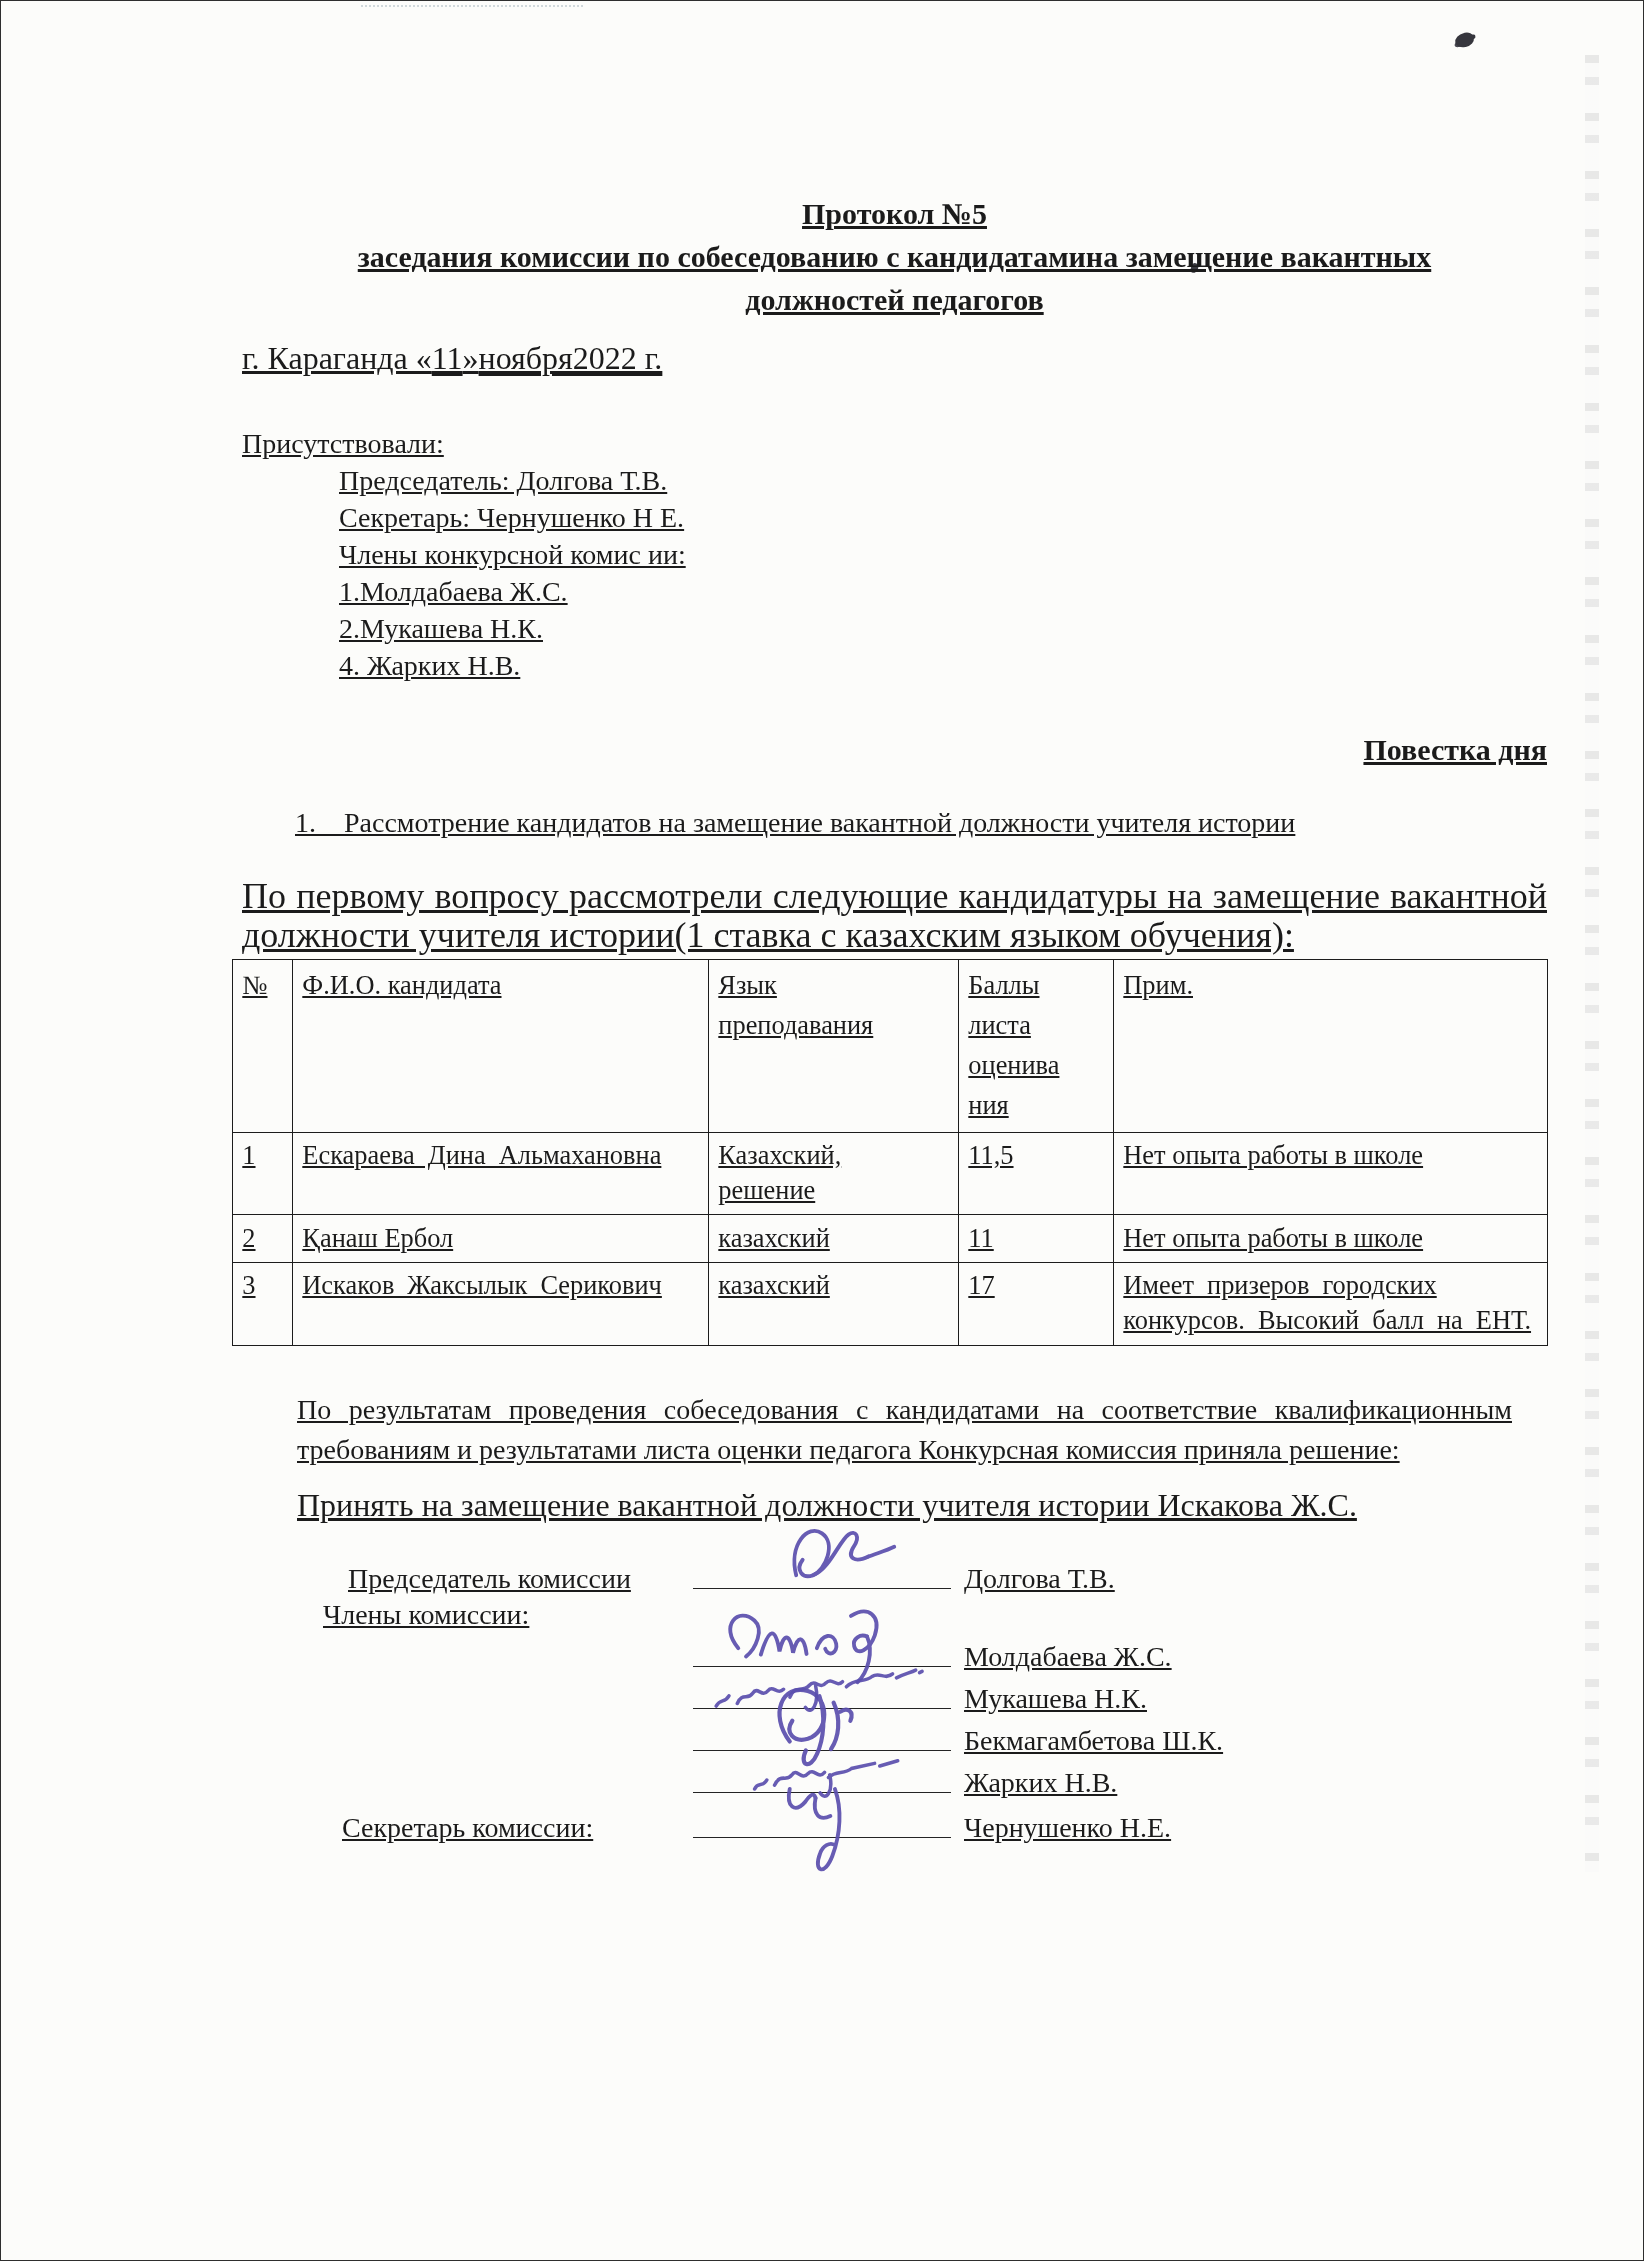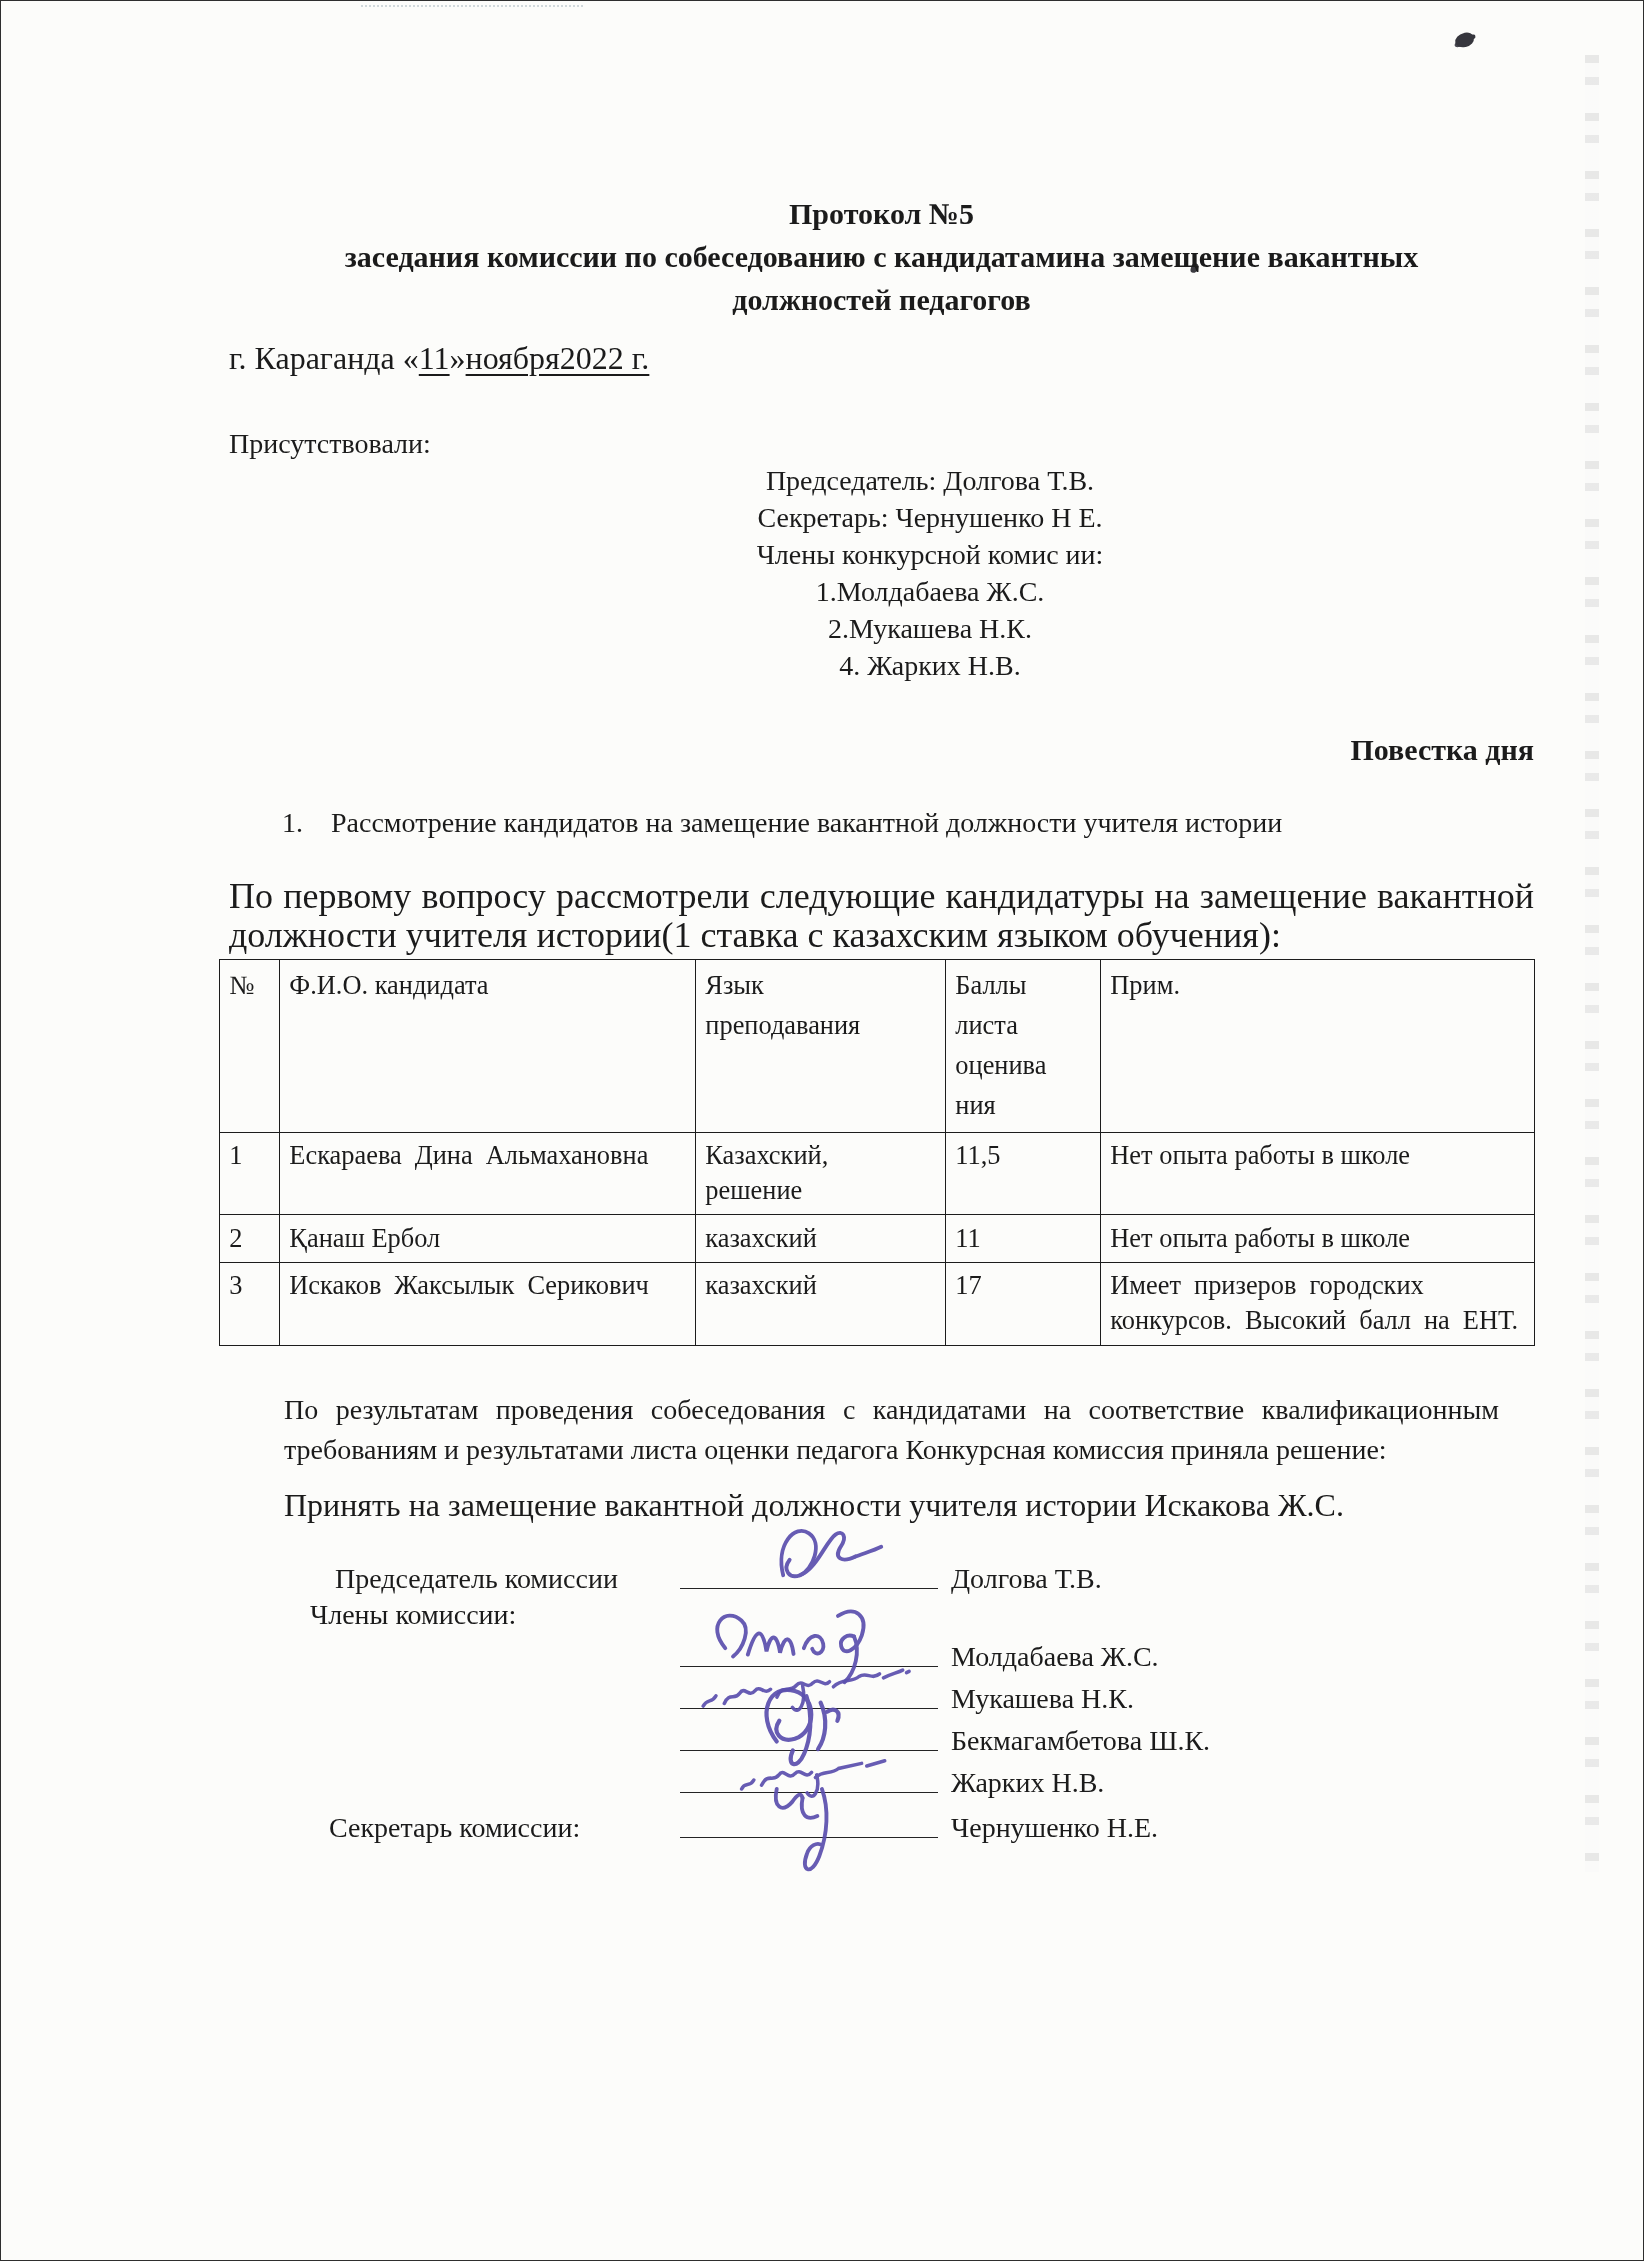--- a/index.html
+++ b/index.html
@@ -6,26 +6,26 @@
   .page{
     position:relative;
     width:1644px;height:2261px;
     margin:0 auto;
     background:#fcfcfa;
     outline:1.9px solid #2e2e2e;outline-offset:-1.9px;
     font-family:"Liberation Serif","DejaVu Serif",serif;
     color:#1b1b1b;
     overflow:hidden;
   }
-  .content{position:absolute;left:229px;top:0;width:1305px;}
+  .content{position:absolute;left:242px;top:0;width:1305px;text-decoration:underline;}
   .title-block{margin-top:192px;text-align:center;font-weight:bold;font-size:30px;line-height:43px;}
   .date-line{margin-top:19.3px;font-size:32px;}
   .u{text-decoration:underline;text-decoration-thickness:1.9px;text-underline-offset:4.5px;}
   .attendees{margin-top:48px;font-size:28px;line-height:37px;}
-  .ind{padding-left:97px;text-align:center;}
+  .ind{padding-left:97px;}
   .agenda-head{margin-top:46px;text-align:right;font-weight:bold;font-size:30px;line-height:39px;}
   .agenda-item{margin-top:35px;padding-left:53px;font-size:28px;line-height:37px;}
   .para{margin-top:36px;font-size:36px;line-height:39px;text-align:justify;}
   table.cand{border-collapse:collapse;margin-left:-9.7px;margin-top:3.9px;table-layout:fixed;width:1314px;}
   table.cand th,table.cand td{
     border:1.9px solid #1c1c1c;vertical-align:top;text-align:left;
     font-weight:normal;font-size:26.4px;padding:5.2px 7.7px 6.4px 9px;
   }
   table.cand th{line-height:40px;}
   table.cand td{line-height:35px;}

